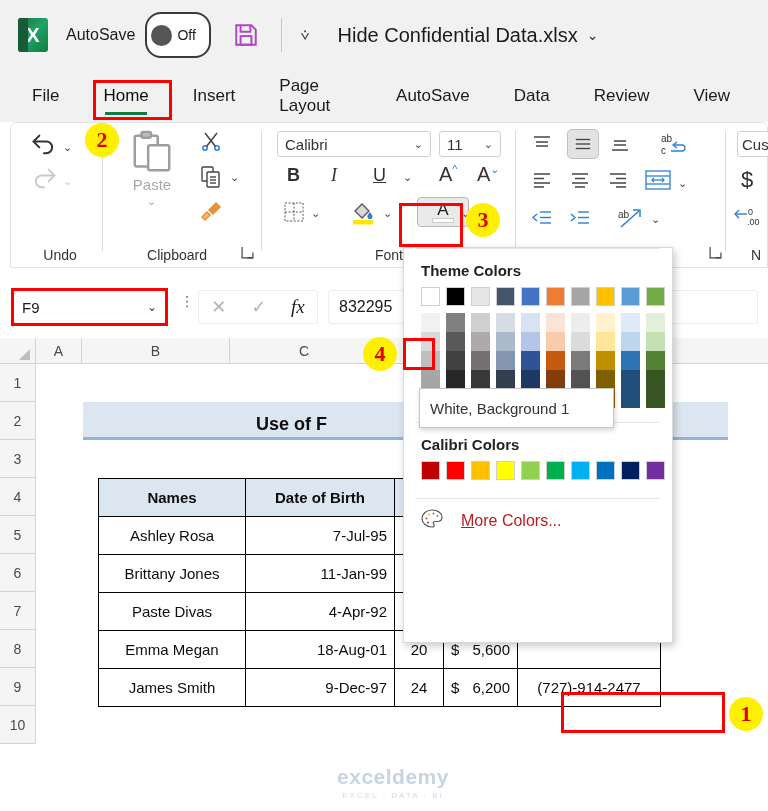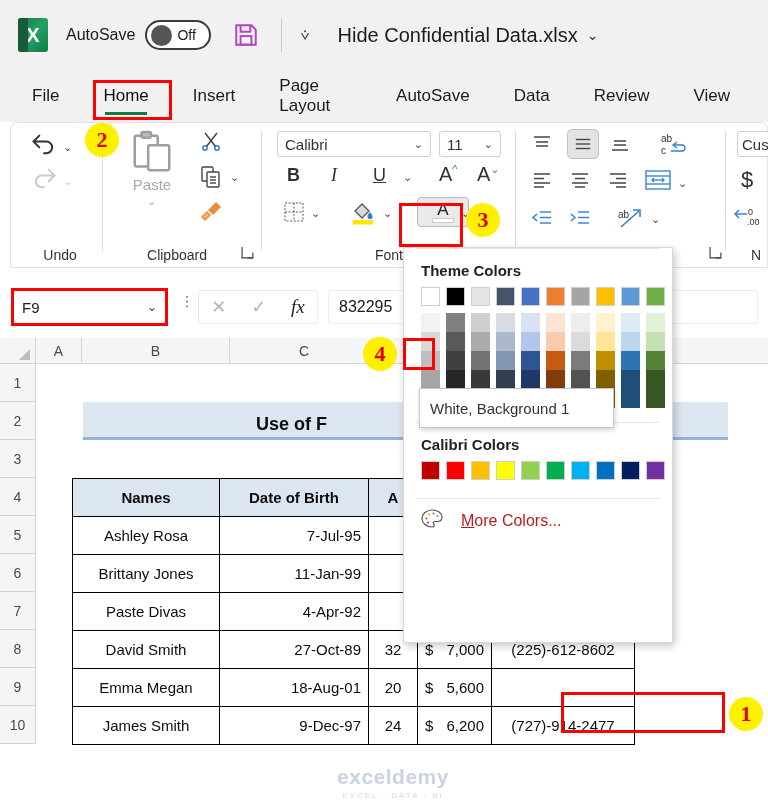--- a/index.html
+++ b/index.html
@@ -19,21 +19,21 @@
     color:#fff; font-weight:bold; font-size:20px;
     display:flex; align-items:center; justify-content:center;
     position:relative;
   }
   .xl-logo::after{
     content:""; position:absolute; left:0; top:0; bottom:0; width:10px;
     background:#185c37; border-radius:3px 0 0 3px;
   }
   .autosave-label{ margin-left:18px; font-size:16px; color:#1b1b1b; }
   .toggle{
-    margin-left:10px; width:66px; height:30px; border-radius:16px;
+    margin-left:10px; width:66px; height:46px; border-radius:16px;
     border:2px solid #3b3b3b; background:#ffffff; position:relative;
     display:flex; align-items:center;
   }
   .toggle .knob{
     width:21px;height:21px;border-radius:50%;background:#555; margin-left:4px;
   }
   .toggle .tlabel{ font-size:14px; color:#1b1b1b; margin-left:5px;}
   .save-ico{ margin-left:22px; width:26px;height:28px; position:relative;}
   .sep-v{ width:1px; height:34px; background:#c9c9c9; margin-left:22px;}
   .caret-btn{ margin-left:18px; font-size:15px; color:#333;}
@@ -442,21 +442,21 @@
   <div class="rowhdr" style="top:216px;">6</div>
   <div class="rowhdr" style="top:254px;">7</div>
   <div class="rowhdr" style="top:292px;">8</div>
   <div class="rowhdr" style="top:330px;">9</div>
   <div class="rowhdr" style="top:368px;">10</div>
 
   <div class="banner" style="left:83px; top:64px; width:645px; height:38px;"></div>
   <div class="banner-ul" style="left:83px; top:99px; width:645px;"></div>
   <div class="banner-txt" style="left:256px; top:76px;">Use of F</div>
 
-  <table class="tbl" style="left:72px; top:140px;">
+  <table class="tbl" style="left:98px; top:140px;">
     <tbody>
         <tr>
       <th class="c-name">Names</th>
       <th class="c-dob" style="text-align:center;">Date of Birth</th>
       <th class="c-age">A</th>
       <th class="c-sal"></th>
       <th class="c-ph">e</th>
     </tr>
     <tr>
       <td class="c-name">Ashley Rosa</td>
@@ -473,32 +473,20 @@
       <td class="c-ph" style="text-align:right;">-6154</td>
     </tr>
     <tr>
       <td class="c-name">Paste Divas</td>
       <td class="c-dob">4-Apr-92</td>
       <td class="c-age"></td>
       <td class="c-sal"></td>
       <td class="c-ph" style="text-align:right;">-9343</td>
     </tr>
     <tr>
-      <td class="c-name">David Smith</td>
-      <td class="c-dob">27-Oct-89</td>
-      <td class="c-age">32</td>
-      <td class="c-sal">
-        <div class="sal-wrap">
-              <span>$</span>
-              <span>7,000</span>
-            </div>
-      </td>
-      <td class="c-ph">(225)-612-8602</td>
-    </tr>
-    <tr>
       <td class="c-name">Emma Megan</td>
       <td class="c-dob">18-Aug-01</td>
       <td class="c-age">20</td>
       <td class="c-sal">
         <div class="sal-wrap">
               <span>$</span>
               <span>5,600</span>
             </div>
       </td>
       <td class="c-ph"></td>

